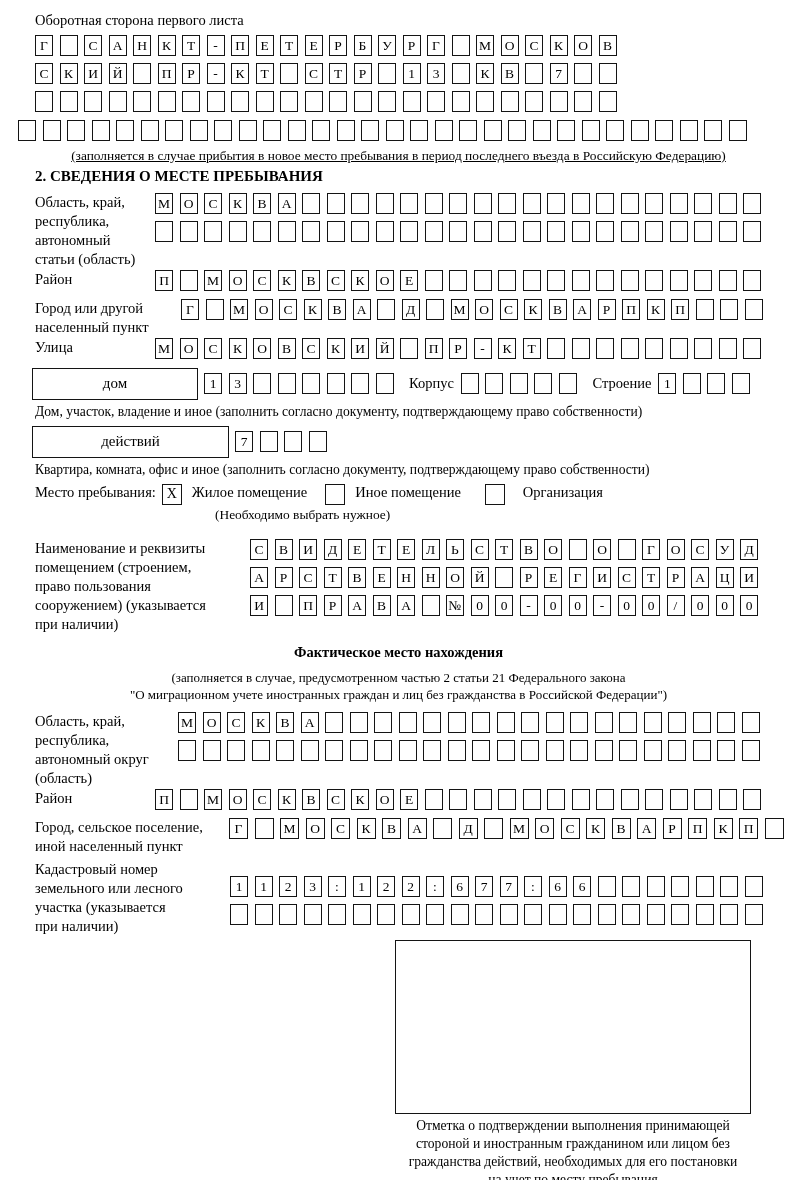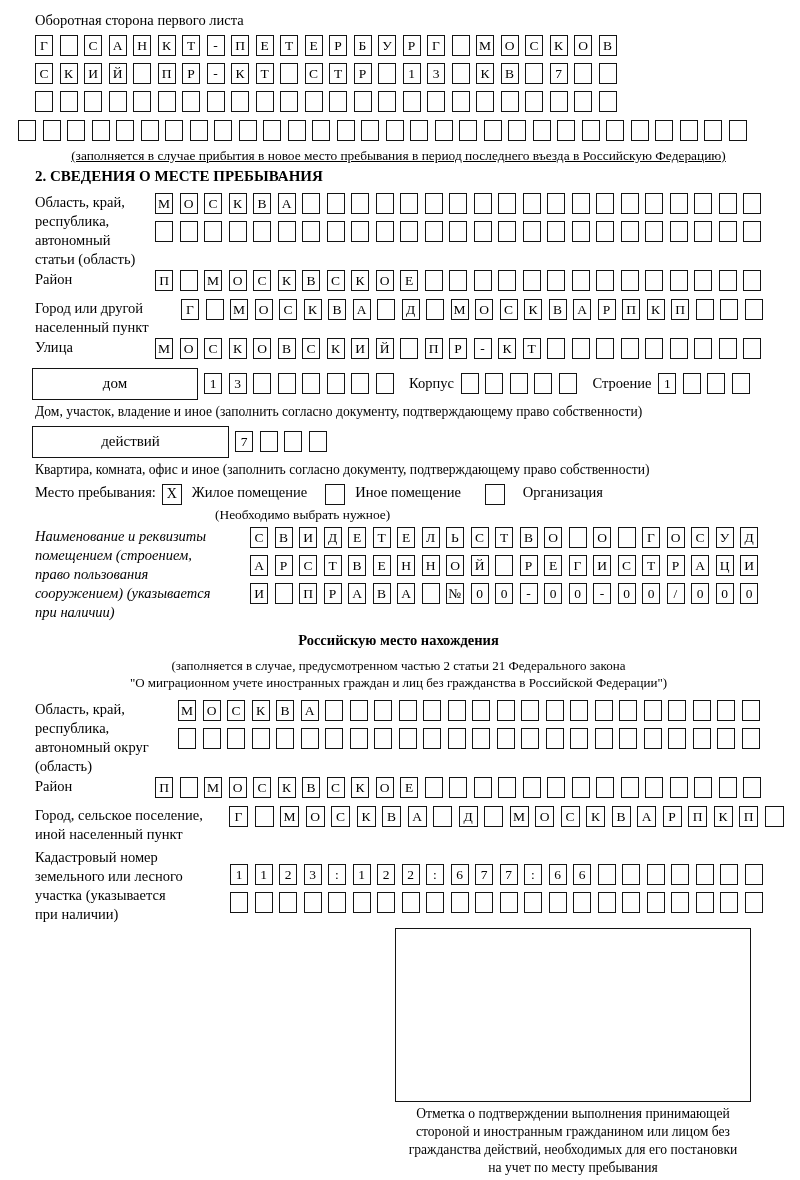--- a/index.html
+++ b/index.html
@@ -21,21 +21,21 @@
     width: 18px; height: 21px; margin-right: 6.5px;
     border: 1.6px solid #141414; font-size: 13.5px; line-height: 1;
     background: #fff;
   }
   .wide .cell { width: 19px; margin-right: 6.5px; }
 
   .fieldgroup { display: flex; margin-bottom: 1px; }
   .labelcol { flex: none; line-height: 1.31; font-size: 14.5px; }
   .cellscol { flex: none; }
 
-  .w120 { width: 120px; } .w146 { width: 146px; } .w215 { width: 215px; font-style: italic; }
+  .w120 { width: 120px; } .w146 { width: 146px; } .w215 { width: 215px; }
   .w143 { width: 143px; } .w194 { width: 194px; } .w195 { width: 195px; }
 
   .full-row { margin-left: -17px; margin-top: 1px; }
 
   .caption-center { text-align: center; font-size: 13.4px; margin: 0 -10px 4px -10px; text-decoration: underline; }
   .caption-left { font-size: 13.6px; margin: 0 0 6px 0; }
 
   .section-title { font-weight: bold; font-size: 15px; margin: 4px 0 8px 0; }
   .subtitle { text-align: center; font-weight: bold; font-size: 14.5px; margin: 10px 0 8px 0; }
   .subcaption { text-align: center; font-size: 13px; line-height: 1.35; margin-bottom: 8px; }
@@ -52,21 +52,21 @@
   .inline-label { flex: none; padding: 0 7px 0 9px; font-size: 14.5px; }
 
   
   .stayrow { display: flex; align-items: flex-start; margin: 6px 0 2px 0; }
   .checkbox {
     flex: none; width: 20px; height: 21px; border: 1.6px solid #141414;
     display: inline-flex; align-items: center; justify-content: center;
     font-size: 14px; margin: 0 10px 0 10px;
   }
   .stay-opt { flex: none; }
-  .stay-note { margin-left: 180px; font-size: 13.4px; margin-top: 1px; margin-bottom: 4px; }
+  .stay-note { margin-left: 180px; font-size: 13.4px; margin-top: 1px; margin-bottom: 16px; }
 
   
   .stampwrap { margin-left: 360px; width: 431px; }
   .stampbox { width: 356px; height: 174px; border: 1.8px solid #141414; margin-top: 4px; }
   .stampcaption { text-align: center; font-size: 13.6px; line-height: 1.34; margin-top: 3px; width: 372px; margin-left: -8px; }
 
   .mt2 { margin-top: 4px; } .mt4 { margin-top: 4px; } .mt6 { margin-top: 6px; }
 </style>
 </head>
 <body>
@@ -487,21 +487,21 @@
           <span class="cell">0</span>
           <span class="cell">0</span>
           <span class="cell">/</span>
           <span class="cell">0</span>
           <span class="cell">0</span>
           <span class="cell">0</span>
         </div>
     </div>
   </div>
 
-  <div class="subtitle">Российскую место нахождения</div>
+  <div class="subtitle">Фактическое место нахождения</div>
   <div class="subcaption">
     <div>(заполняется в случае, предусмотренном частью 2 статьи 21 Федерального закона</div>
     <div>"О миграционном учете иностранных граждан и лиц без гражданства в Российской Федерации")</div>
   </div>
 
   <div class="fieldgroup">
     <div class="labelcol w143">
       <div>Область, край,</div>
       <div>республика,</div>
       <div>автономный округ</div>

